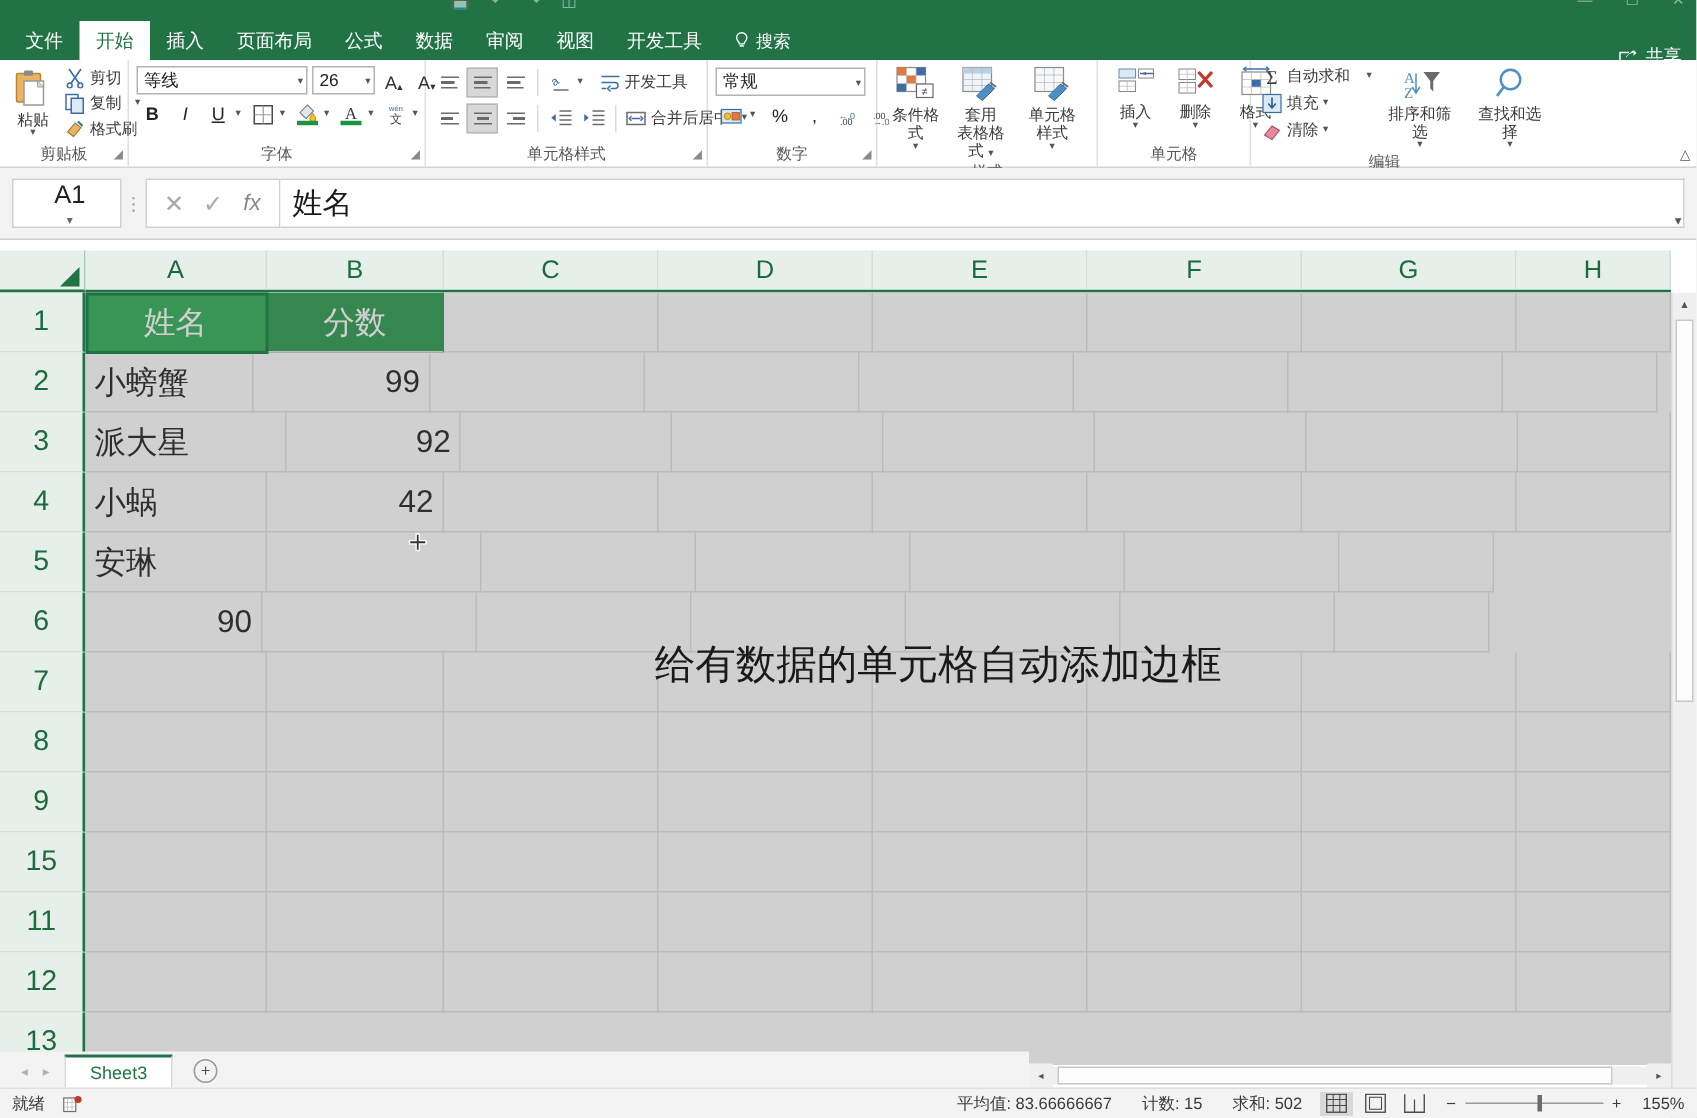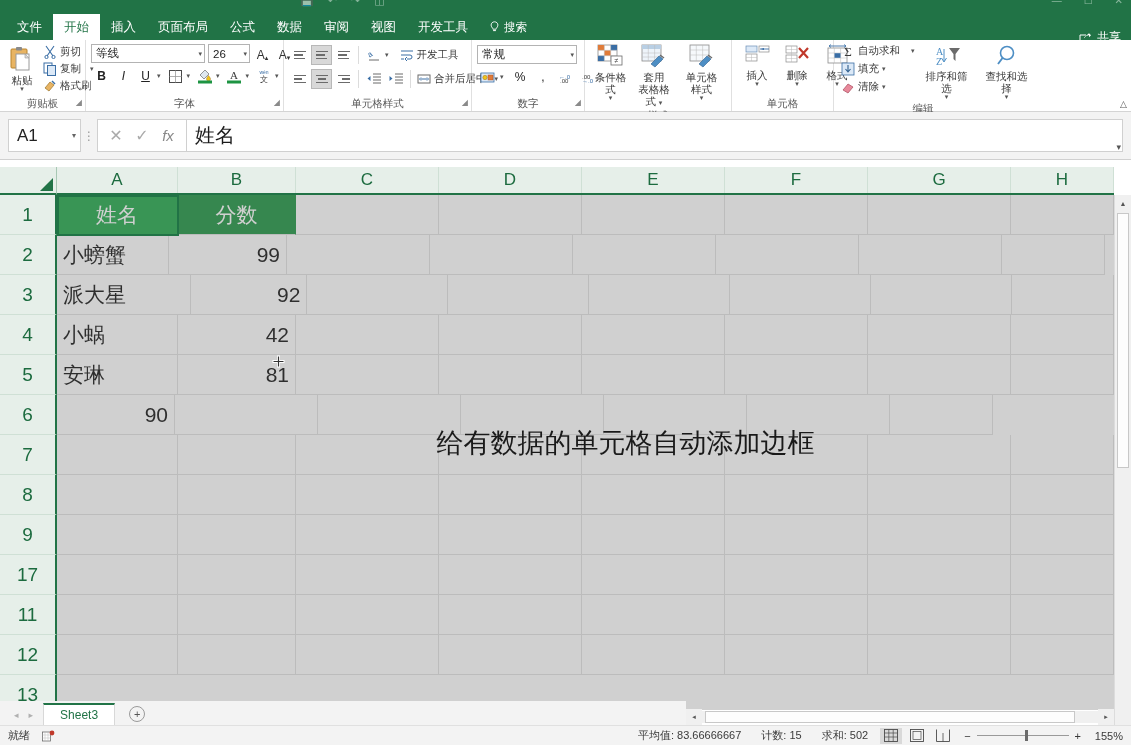--- a/index.html
+++ b/index.html
@@ -117,21 +117,21 @@
   }
 
   
   .fbar {
     position: absolute; left: 0; top: 0; width: 1131px; height: 48px;
     background: #f3f3f3; display: flex; align-items: center; padding: 0 8px;
     border-bottom: 1px solid #d0d0d0;
   }
   .namebox {
     width: 73px; height: 33px; background: #fff; border: 1px solid #d0d0d0;
-    display: flex; align-items: center; padding: 0 4px 0 8px; font-size: 17px; color: #222;
+    display: flex; align-items: center; padding: 0 4px 0 8px; font-size: 17px; color: #222; flex-direction: column;
   }
   .namebox .nv { flex: 1; }
   .namebox .na { font-size: 8px; color: #666; }
   .dots { width: 16px; text-align: center; color: #9a9a9a; font-size: 12px; letter-spacing: 0; }
   .fbtns { display: flex; align-items: center; gap: 2px; background: #fff;
            border: 1px solid #d0d0d0; height: 33px; padding: 0 6px; }
   .fbtns span { width: 24px; text-align: center; color: #aaa; font-size: 16px; cursor: pointer; }
   .fbtns span.fx { color: #8a8a8a; font-style: italic; font-size: 15px; }
   .finput {
     flex: 1; height: 33px; background: #fff; border: 1px solid #d0d0d0; border-left: none;
@@ -692,21 +692,21 @@
     <div class="rowhdr">
       <div class="rh">1</div>
       <div class="rh">2</div>
       <div class="rh">3</div>
       <div class="rh">4</div>
       <div class="rh">5</div>
       <div class="rh">6</div>
       <div class="rh">7</div>
       <div class="rh">8</div>
       <div class="rh">9</div>
-      <div class="rh">17</div>
+      <div class="rh">15</div>
       <div class="rh">11</div>
       <div class="rh">12</div>
       <div class="rh">13</div>
     </div>
 
     <div class="cells">
 
       <div class="row">
         <div class="cell c hdrcell" style="width:121px;background:#21a84b;border-right:1px solid #21a84b">姓名</div>
         <div class="cell c hdrcell" style="width:118px;background:#1d9442;border-right:1px solid #1d9442">分数</div>
@@ -743,21 +743,20 @@
         <div class="cell r" style="width:118px">42</div>
         <div class="cell" style="width:143px"></div>
         <div class="cell" style="width:143px"></div>
         <div class="cell" style="width:143px"></div>
         <div class="cell" style="width:143px"></div>
         <div class="cell" style="width:143px"></div>
         <div class="cell" style="width:103px"></div>
       </div>
       <div class="row">
         <div class="cell" style="width:121px">安琳</div>
-        <div class="cell r" style="width:118px">81</div>
         <div class="cell" style="width:143px"></div>
         <div class="cell" style="width:143px"></div>
         <div class="cell" style="width:143px"></div>
         <div class="cell" style="width:143px"></div>
         <div class="cell" style="width:143px"></div>
         <div class="cell" style="width:103px"></div>
       </div>
       <div class="row">
         <div class="cell r" style="width:118px">90</div>
         <div class="cell" style="width:143px"></div>

